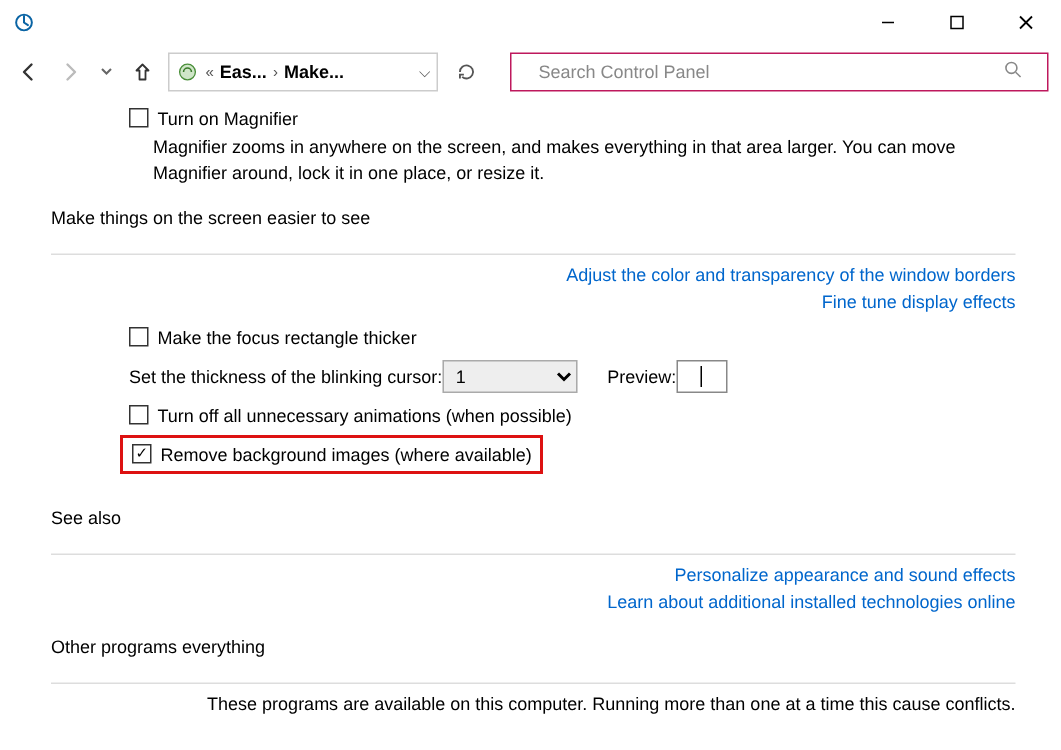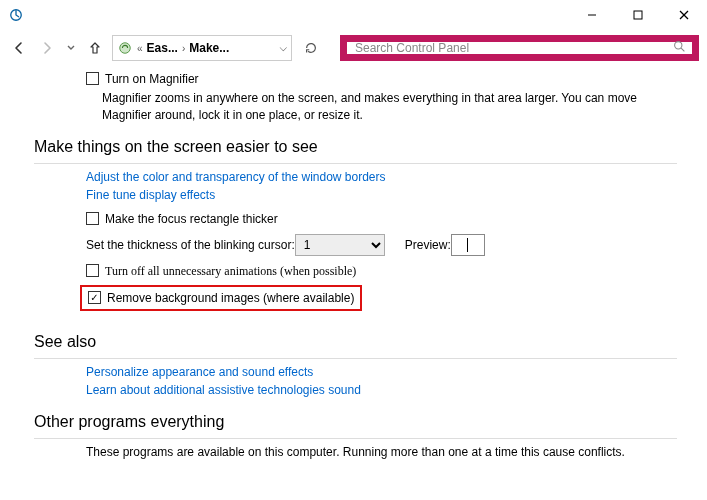--- a/index.html
+++ b/index.html
@@ -43,45 +43,45 @@
   }
   .breadcrumb .cp-icon { width:16px; height:16px; display:flex; align-items:center; justify-content:center;}
   .breadcrumb .chev { color:#555; font-size:10px; }
   .breadcrumb .crumb { white-space:nowrap; overflow:hidden; text-overflow:ellipsis;font-weight:bold; }
   .breadcrumb .dd { margin-left:auto; color:#555; font-size:10px; }
   .refresh { width:26px; height:26px; border:0; display:flex; align-items:center; justify-content:center; color:#555;}
   .searchbox {
     flex: 1;
     display: flex;
     align-items: center;
-    border: 7px solid #be185d;
+    border: 1px solid #be185d;
     height: 26px;
-    padding: 0 6px;
+    padding: 0 16px;
     color:#777;
     margin-left: 10px;
     gap: 23px;
   }
   .searchbox input {
     border:0; outline:0; flex:1; font-size:12px; color:#333; background:transparent;
   }
   .searchbox input::placeholder { color:#888; }
   .searchbox .sicon { color:#888; }
   .content { padding: 6px 30px 0 60px; }
-  .row { margin: 4px 0; }
+  .row { margin: 4px 0; text-align: right; }
   .indent { margin-left: 26px; }
   .checkbox-row { display:flex; align-items:flex-start; gap:6px; }
   .cb {
     width:13px; height:13px; border:1px solid #333; display:inline-flex; align-items:center; justify-content:center; font-size:10px; line-height:1;
     background:#fff;
   }
   .cb.checked::after { content:"✓"; color:#000; }
   .desc { color:#000; margin:4px 0 14px 42px; line-height:1.4; }
   .section-head {
-    font-size:16px; color:#000; margin-top:12px; margin-bottom:6px;
-    border-bottom:1px solid #ddd; padding-bottom:7px;
+    font-size:12px; color:#000; margin-top:12px; margin-bottom:6px;
+    border-bottom:1px solid #ddd; padding-bottom:17px;
     margin-left: -26px;
   }
   a.link, .link { color:#0066cc; text-decoration:none; cursor:pointer; }
   .cursor-row { display:flex; align-items:center; margin:8px 0 8px 26px; }
   select.thickness {
     width:90px; height:22px; border:1px solid #aaa; background:#eee; font-size:12px; padding:0 4px;
   }
   .preview-box { width:34px; height:22px; border:1px solid #888; display:inline-flex; align-items:center; justify-content:center; }
   .preview-caret { width:1px; height:14px; background:#000; }
   .highlight {
@@ -190,30 +190,30 @@
     <span>Set the thickness of the blinking cursor:</span>
     <select class="thickness">
       <option>1</option>
     </select>
     <span style="margin-left:20px;">Preview:</span>
     <span class="preview-box">
         <span class="preview-caret"></span>
       </span>
   </div>
 
-  <div class="checkbox-row indent" style="margin-top:6px;font-family:Liberation Serif, serif;">
+  <div class="checkbox-row indent" style="margin-top:6px;">
     <span class="cb"></span>
     <span>Turn off all unnecessary animations (when possible)</span>
   </div>
 
   <div class="highlight">
     <span class="cb checked"></span>
     <span>Remove background images (where available)</span>
   </div>
 
   <div class="section-head">See also</div>
   <div class="row indent"><a class="link">Personalize appearance and sound effects</a></div>
-  <div class="row indent"><a class="link">Learn about additional assistive technologies sound</a></div>
+  <div class="row indent"><a class="link">Learn about additional installed technologies online</a></div>
 
   <div class="section-head" style="margin-top:16px;">Other programs everything</div>
   <div class="row indent">These programs are available on this computer. Running more than one at a time this cause conflicts.</div>
 
 </div>
 
 </body></html>

